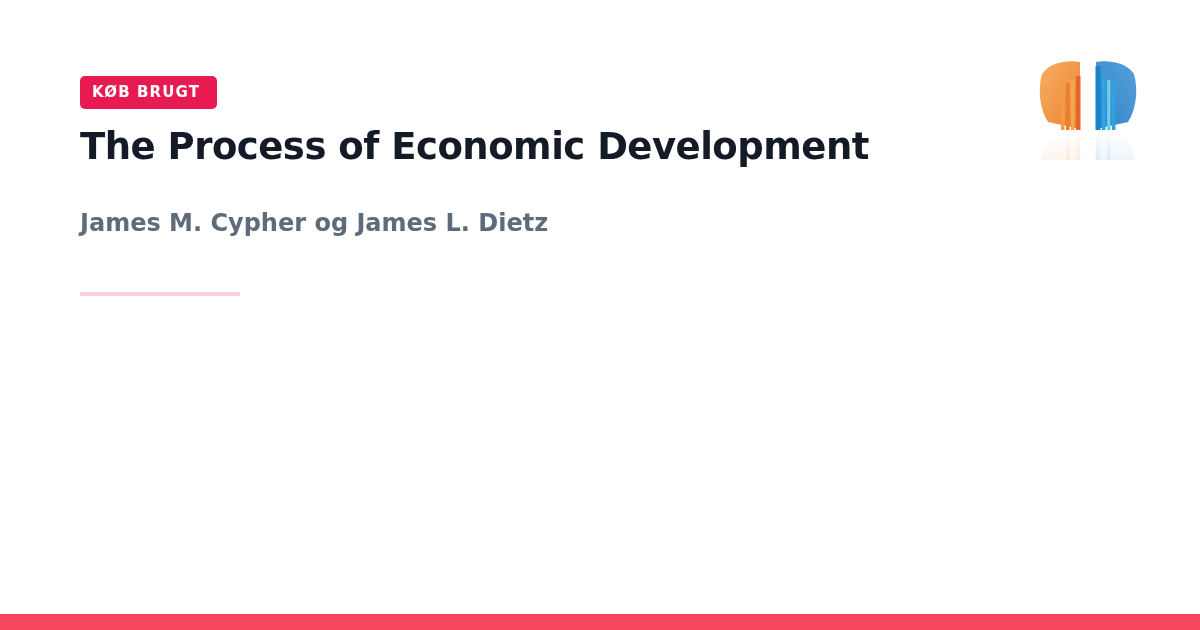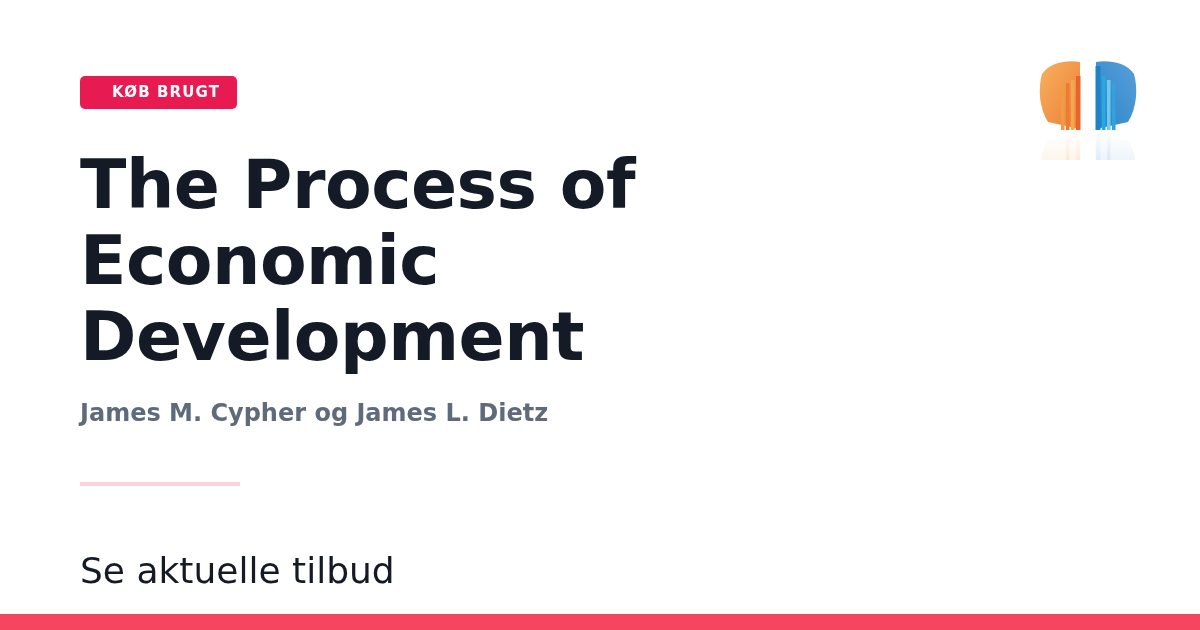--- a/index.html
+++ b/index.html
@@ -37,30 +37,29 @@
     width: 900px;
   }
 
   .badge {
     display: inline-block;
     background: #e81a52;
     color: #ffffff;
     font-size: 15px;
     font-weight: bold;
     letter-spacing: 1.1px;
-    padding: 9px 17px 9px 32px;
+    padding: 9px 17px 9px 12px;
     border-radius: 5px;
     line-height: 1;
     white-space: nowrap;
   }
 
   .title {
-    margin-top: 38px;
     color: #151a27;
-    font-size: 68px;
+    font-size: 37px;
     font-weight: bold;
     line-height: 76px;
     letter-spacing: -0.5px;
     max-width: 880px;
   }
 
   .authors {
     margin-top: 22px;
     color: #5f6b7b;
     font-size: 24px;
@@ -148,19 +147,18 @@
   <div class="content">
 
     <span class="badge">KØB BRUGT</span>
 
     <h1 class="title">The Process of Economic Development</h1>
 
     <div class="authors">James M. Cypher og James L. Dietz</div>
 
     <hr class="divider">
 
-    <div class="cta">Se aktuelle tilbud</div>
 
   </div>
 
   <div class="bottom-bar"></div>
 
 </div>
 
 </body></html>

